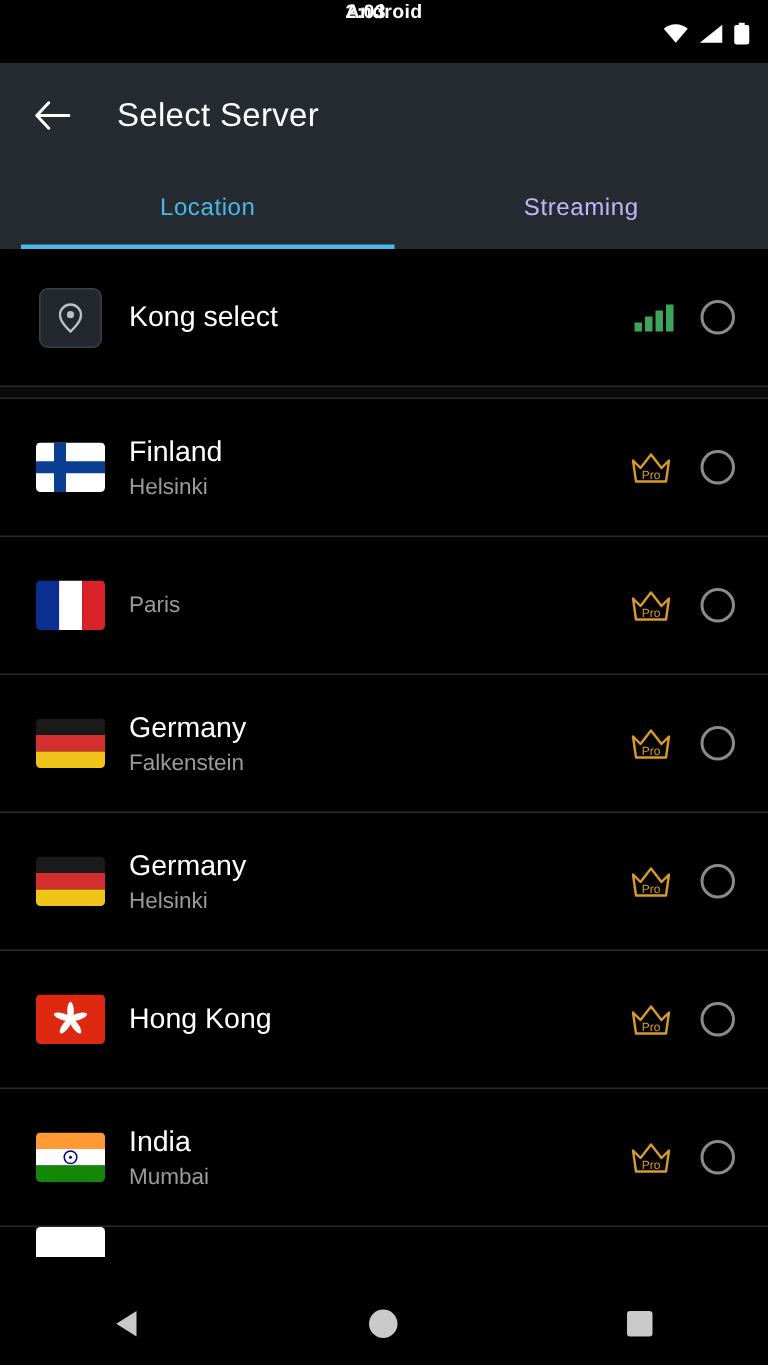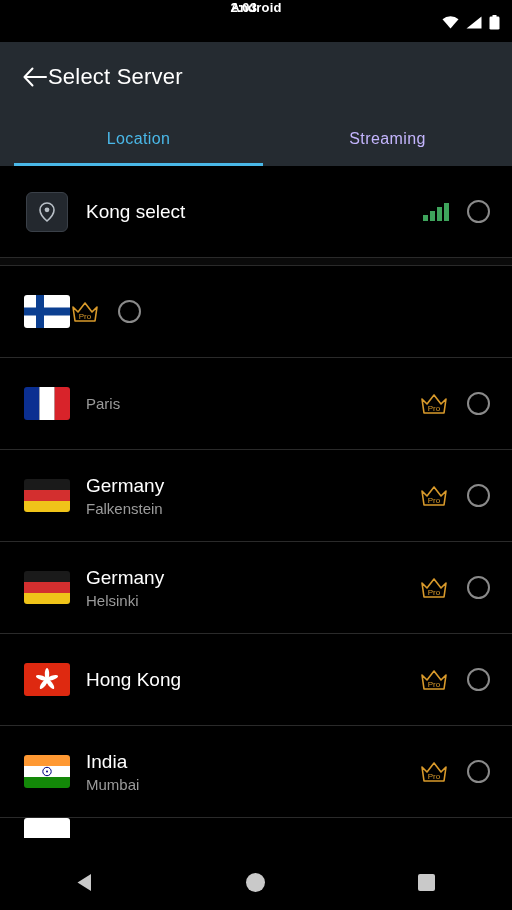--- a/index.html
+++ b/index.html
@@ -17,21 +17,21 @@
     padding: 0 12px; position: relative; flex-direction: column;
   }
   .sb-left { font-size: 13px; color: #fff; font-weight: bold; letter-spacing: .2px; position: relative; }
   .sb-time { position: absolute; left: 0; top: 0; color: #fff; }
   .sb-right { margin-left: auto; display: flex; align-items: center; gap: 7px; }
   .ic { display: block; }
 
   
   .appbar {
     height: 70px; background: #252b31; display: flex; align-items: center;
-    padding: 0 22px; 
+    padding: 0 22px; gap: 30px;
   }
   .back { width: 26px; height: 26px; cursor: pointer; display:flex; align-items:center; justify-content:center; }
   .appbar-title { color: #fff; font-size: 22px; font-weight: 500; letter-spacing: .2px; }
 
   
   .tabs { height: 54px; background: #252b31; display: flex; }
   .tab {
     flex: 1; display: flex; align-items: center; justify-content: center;
     font-size: 16px; color: #c4b5fd; letter-spacing: .4px; cursor: pointer;
     position: relative;
@@ -163,20 +163,24 @@
     <div class="gap"></div>
     <div class="divider"></div>
 
     <div class="row">
       <div class="row-flagwrap">
         <svg class="flag" viewBox="0 0 46 33">
           <rect width="46" height="33" fill="#ffffff"></rect>
           <rect x="0" y="12.5" width="46" height="8" fill="#0b3f91"></rect>
           <rect x="12" y="0" width="8" height="33" fill="#0b3f91"></rect>
         </svg>
+      </div>
+      <div class="row-texts">
+        <div class="row-name">Finland</div>
+        <div class="row-sub">Helsinki</div>
       </div>
       <div class="row-right">
         <svg class="pro" viewBox="0 0 30 26">
           <path d="M3 8 L8 13 L15 4 L22 13 L27 8 L25 22 L5 22 Z" fill="none" stroke="#d99a2b" stroke-width="1.6" stroke-linejoin="round"></path>
           <text x="15" y="20" font-family="Liberation Sans, sans-serif" font-size="8" fill="#d99a2b" text-anchor="middle">Pro</text>
         </svg>
         <div class="radio"></div>
       </div>
     </div>
 

